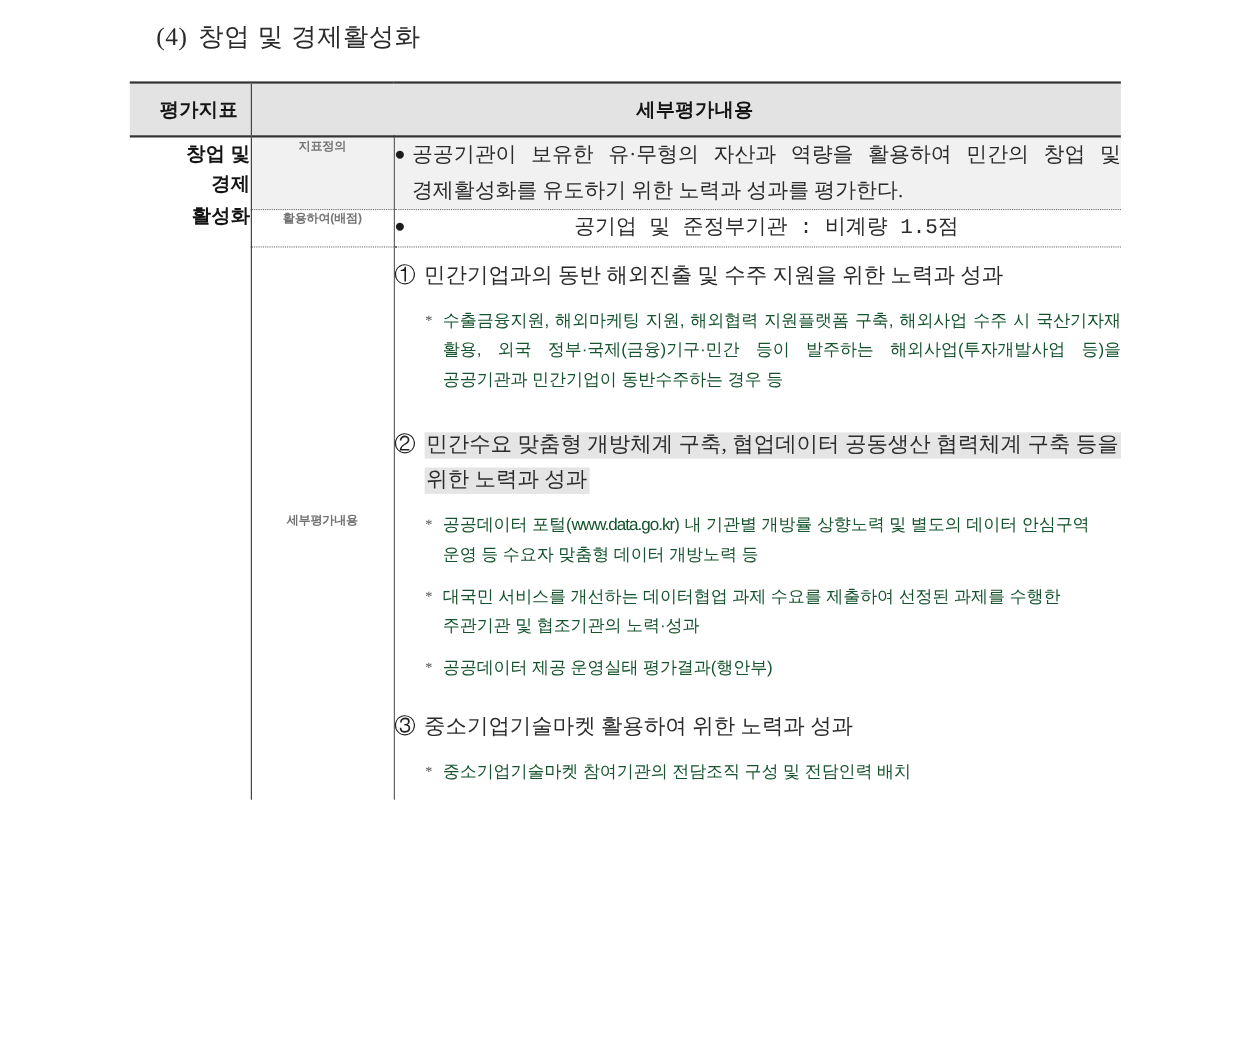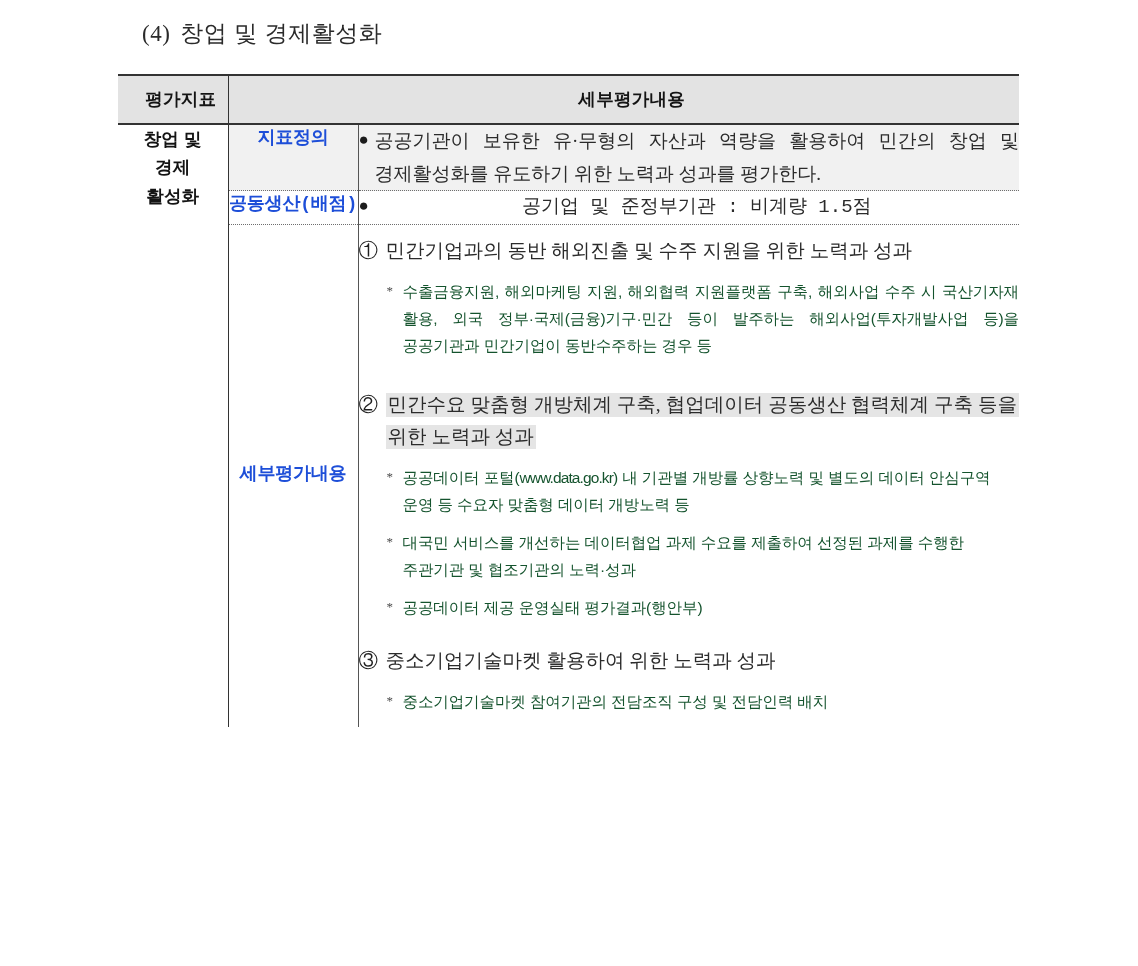--- a/index.html
+++ b/index.html
@@ -78,40 +78,40 @@
 
   
   .v-rule-left  { border-right: 1.6px solid #333333; }
   .v-rule-mid   { border-right: 1.1px solid #555555; }
 
   
   .dot-sep-below { border-bottom: 1.5px dotted #6e6e6e; }
 
   
   td.indicator-cell {
-    text-align: center;
+    text-align: right;
     vertical-align: middle;
     font-family: "Liberation Sans", "DejaVu Sans", sans-serif;
     font-weight: 700;
     font-size: 17.5px;
     line-height: 1.62;
     color: #141414;
     letter-spacing: 0.2px;
     padding-bottom: 92px;
   }
   td.indicator-cell .ln { display: block; white-space: nowrap; }
 
   
   td.label-cell {
     text-align: center;
     vertical-align: middle;
-    font-family: Liberation Mono, monospace;
+    font-family: Liberation Sans, sans-serif;
     font-weight: 700;
-    font-size: 18px;
-    color: #1d4ed8;
+    font-size: 11px;
+    color: #737373;
     letter-spacing: -0.2px;
     white-space: nowrap;
   }
   td.label-cell.shade { background: #f1f1f1; }
   td.label-cell.lbl-detail { vertical-align: middle; padding-bottom: 6px; }
 
   
   td.content-cell {
     font-size: 19px;
     line-height: 1.72;
@@ -238,21 +238,21 @@
           <td class="label-cell shade v-rule-mid dot-sep-below">지표정의</td>
           <td class="content-cell shade dot-sep-below">
             <div class="bullet-row">
               <span class="bullet-dot">●</span>
               <span class="bullet-body">공공기관이 보유한 유·무형의 자산과 역량을 활용하여 민간의 창업 및 경제활성화를 유도하기 위한 노력과 성과를 평가한다.</span>
             </div>
           </td>
         </tr>
 
         <tr>
-          <td class="label-cell v-rule-mid dot-sep-below">공동생산(배점)</td>
+          <td class="label-cell v-rule-mid dot-sep-below">활용하여(배점)</td>
           <td class="content-cell dot-sep-below">
             <div class="bullet-row">
               <span class="bullet-dot">●</span>
               <span class="bullet-body nowrapline">공기업 및 준정부기관 : 비계량 1.5점</span>
             </div>
           </td>
         </tr>
 
         <tr>
           <td class="label-cell lbl-detail v-rule-mid">세부평가내용</td>

